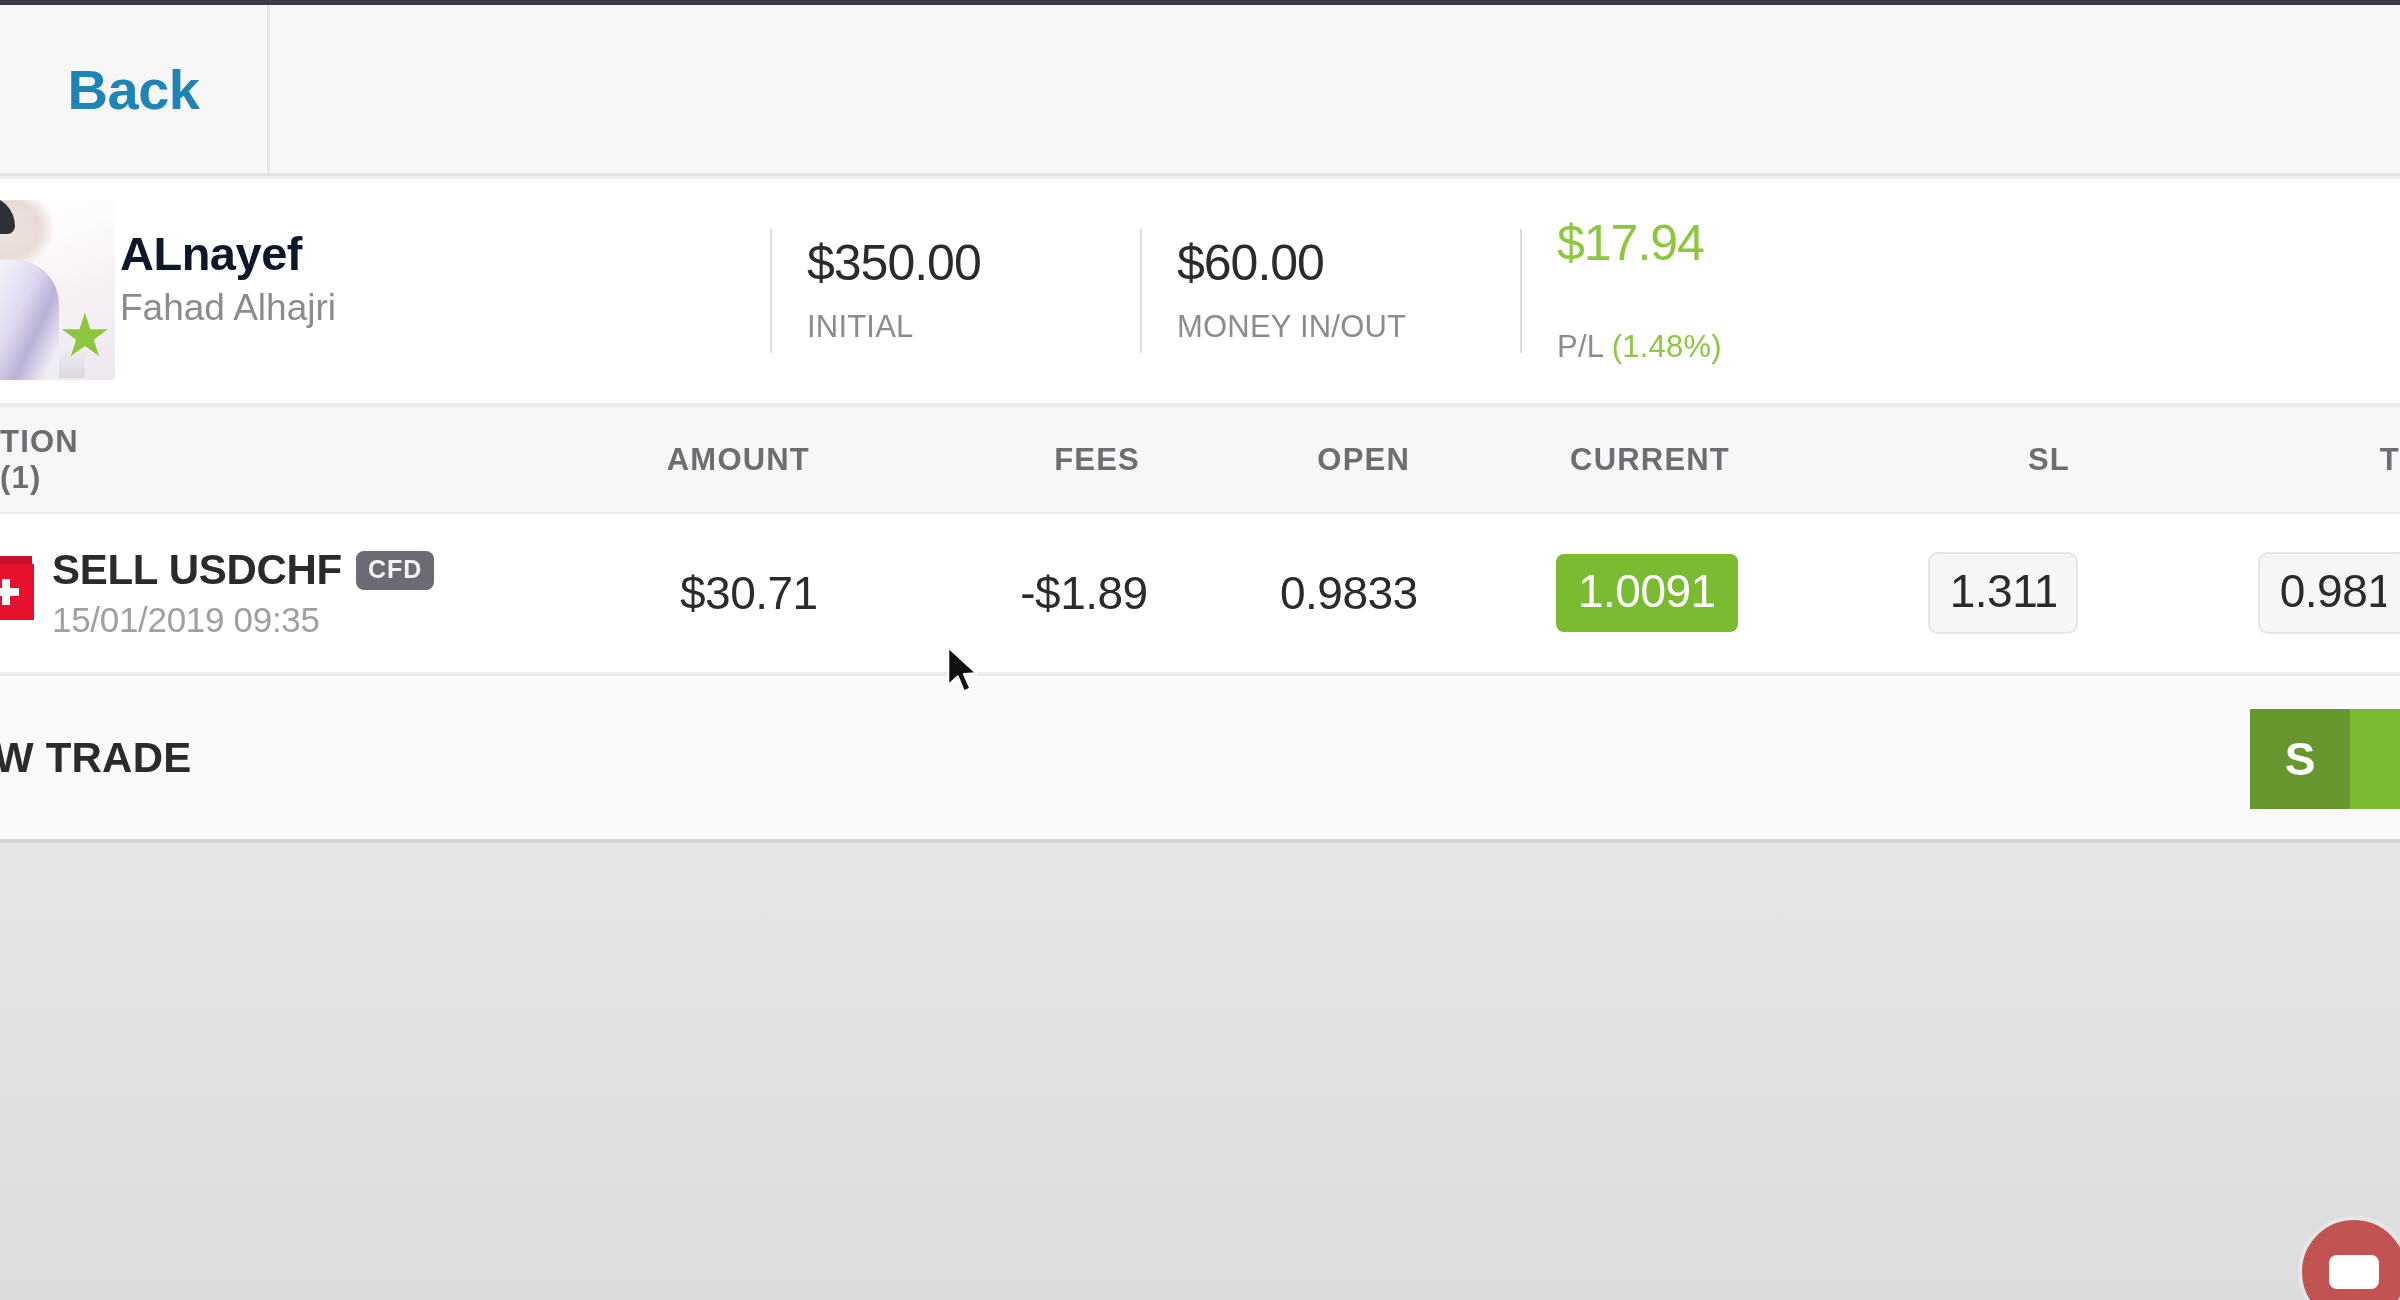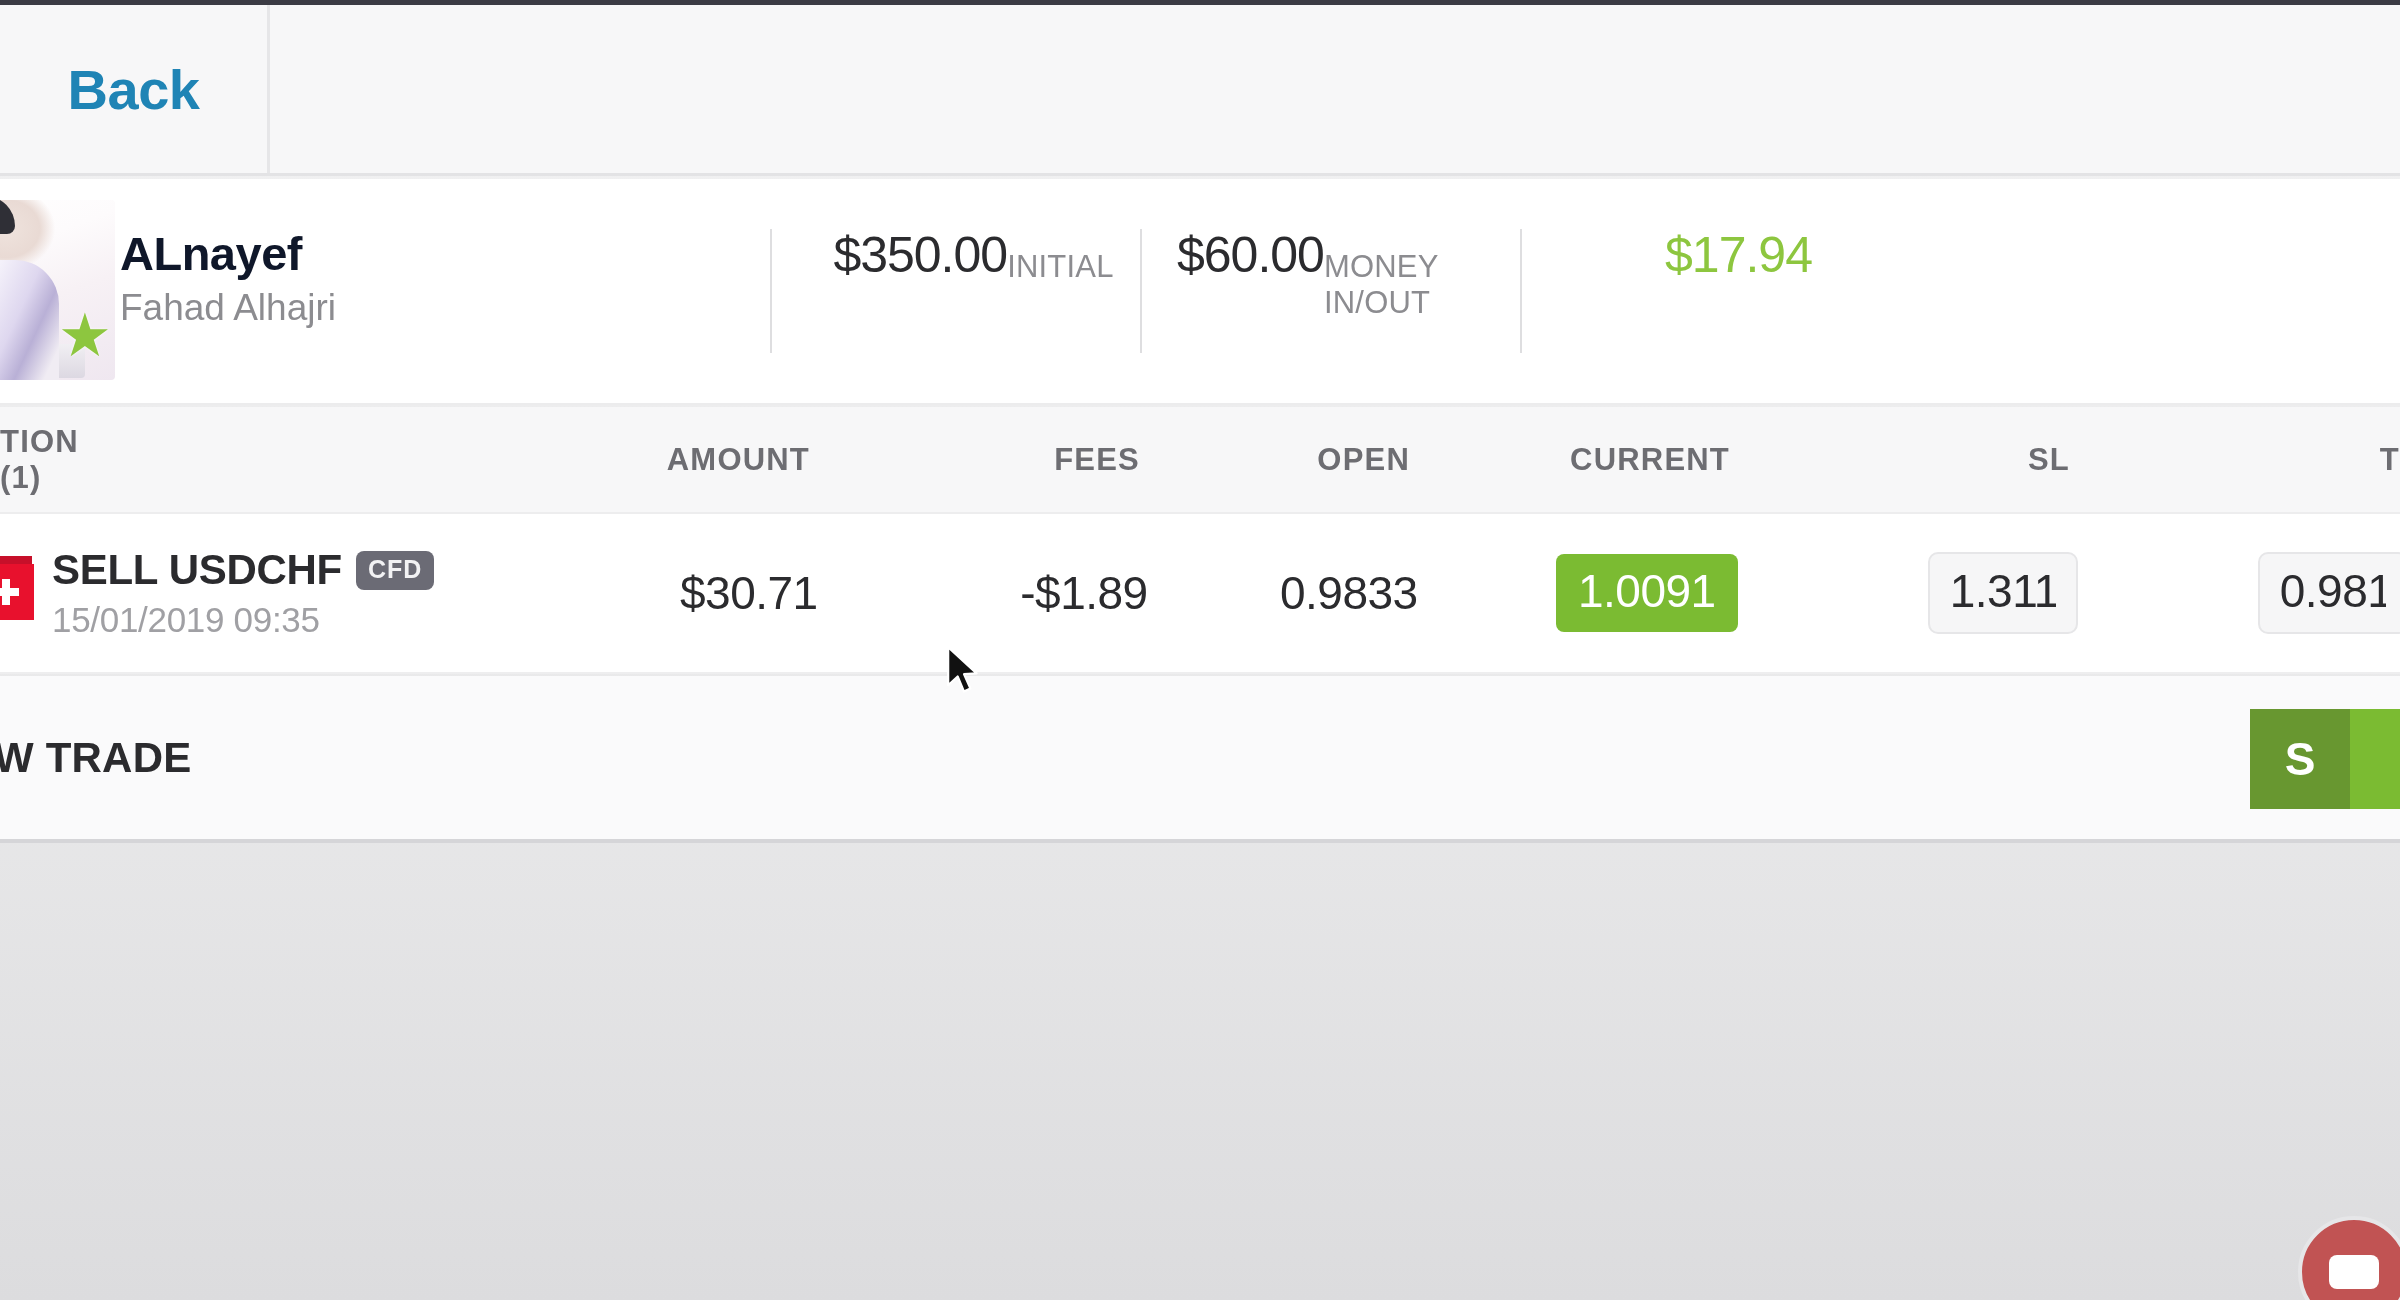--- a/index.html
+++ b/index.html
@@ -110,21 +110,21 @@
   }
   .acct-real {
     margin-top: 8px;
     font-size: 37px; color: #8c8c90; line-height: 1.1;
   }
 
   .stat {
     position: relative;
     padding-left: 37px;
     height: 124px;
-    display: flex; flex-direction: row; justify-content: center;
+    display: flex; flex-direction: column; justify-content: center;
   }
   .stat::before {
     content: ""; position: absolute; left: 0; top: 0;
     width: 2px; height: 124px; background: #dedee0;
   }
   .stat-value {
     font-size: 50px; font-weight: 400; color: #2b2b2e;
     line-height: 1.05; letter-spacing: -1px;
   }
   .stat-value.green { color: #8dc63f; }
@@ -304,20 +304,24 @@
       <div class="stat-label">INITIAL</div>
     </div>
 
     <div class="stat money">
       <div class="stat-value">$60.00</div>
       <div class="stat-label">MONEY IN/OUT</div>
     </div>
 
     <div class="stat pl">
       <div class="stat-value green">$17.94</div>
+      <div class="stat-label">
+        <span>P/L</span>
+        <span class="pct">(1.48%)</span>
+      </div>
     </div>
 
   </div>
 
   <div class="table-head">
     <div class="th position">TION (1)</div>
     <div class="th amount">AMOUNT</div>
     <div class="th fees">FEES</div>
     <div class="th open">OPEN</div>
     <div class="th current">CURRENT</div>

